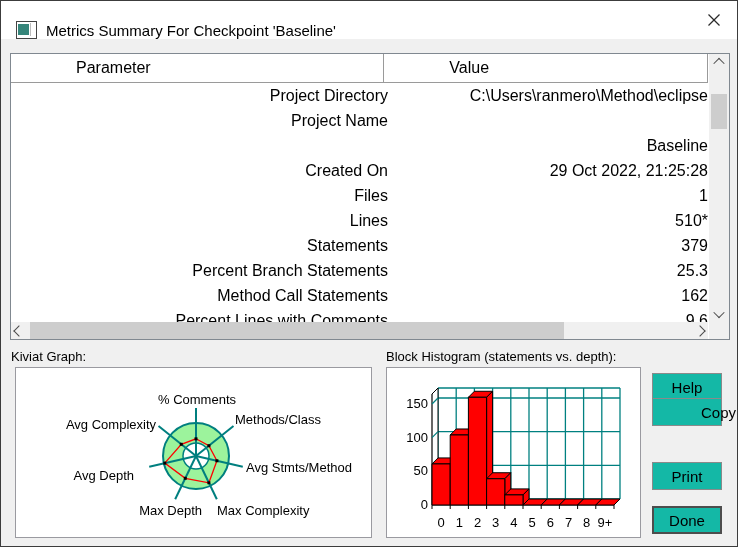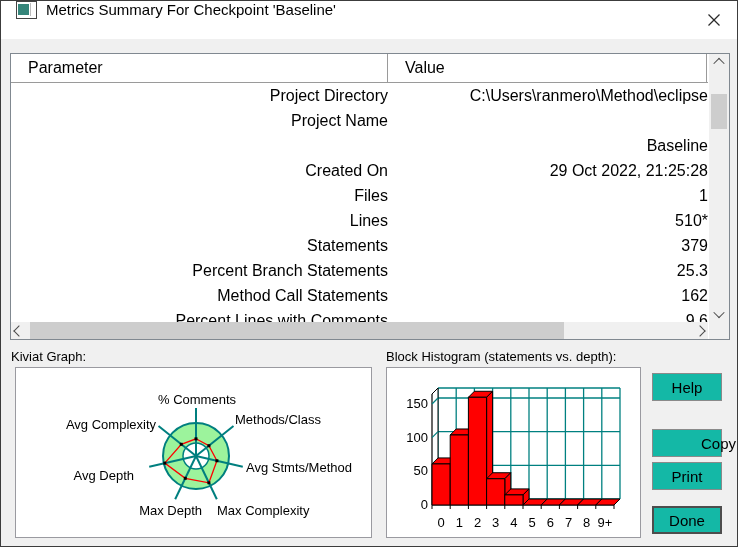--- a/index.html
+++ b/index.html
@@ -3,30 +3,30 @@
 <meta charset="utf-8">
 <style>
   html,body{margin:0;padding:0;background:#888;}
   .dialog{
     position:relative; width:736px; height:545px;
     border:1px solid #3c3c3c; background:#f0f0f0;
     font-family:"Liberation Sans", sans-serif; color:#000;
     overflow:hidden;
   }
   
-  .titlebar{position:absolute;left:0;top:0;right:0;height:38px;background:#ffffff;display:flex;align-items:flex-start;}
+  .titlebar{position:absolute;left:0;top:0;right:0;height:38px;background:#ffffff;display:flex;align-items:flex-end;}
   .app-icon{width:19px;height:16px;margin-left:15px;border:1px solid #444;background:#fff;position:relative;flex:0 0 auto;}
   .app-icon .ico-fill{position:absolute;left:1px;top:2px;width:11px;height:11px;background:#35857a;}
   .app-icon .ico-strip{position:absolute;right:1px;top:1px;width:4px;height:13px;background:#fff;border-left:1px solid #bbb;}
   .title-text{margin-left:9px;font-size:15px;white-space:nowrap;}
   .close-btn{position:absolute;right:0;top:0;width:46px;height:38px;display:flex;align-items:center;justify-content:center;background:transparent;border:none;cursor:pointer;}
   
   .table{position:absolute;left:9px;top:52px;width:718px;height:285px;background:#fff;border:1px solid #808890;}
   .thead{position:absolute;left:0;top:0;width:697px;height:28px;background:#fff;border-bottom:1px solid #9a9a9a;display:flex;}
-  .th{font-size:16px;display:flex;align-items:center;padding-left:17px;box-sizing:border-box;}
+  .th{font-size:16px;display:flex;align-items:center;padding-left:17px;box-sizing:border-box;margin-left:48px;}
   .th-param{width:377px;border-right:1px solid #9a9a9a;}
   .th-value{width:319px;border-right:1px solid #9a9a9a;}
   .rows{position:absolute;left:0;top:29px;width:697px;height:239px;overflow:hidden;background:#fff;text-align:right;}
   .row{height:25px;display:flex;align-items:center;font-size:16px;}
   .cell-param{width:377px;padding-left:7px;box-sizing:border-box;white-space:nowrap;overflow:hidden;flex:0 0 auto;}
   .cell-value{flex:1;white-space:nowrap;overflow:hidden;}
   
   .vscroll{position:absolute;right:0;top:0;width:20px;height:268px;background:#f0f0f0;display:flex;flex-direction:column;align-items:center;}
   .sb-btn{width:20px;height:16px;display:flex;align-items:center;justify-content:center;flex:0 0 auto;background:transparent;border:none;padding:0;cursor:pointer;}
   .vtrack{position:relative;flex:1;width:100%;}
@@ -46,21 +46,21 @@
   #kiviat-label{left:10px;top:348px;}
   #hist-label{left:385px;top:348px;}
   .panel{position:absolute;top:366px;background:#fff;border:1px solid #9a9aa0;}
   #kiviat-panel{left:14px;width:355px;height:169px;}
   #hist-panel{left:385px;width:253px;height:169px;}
   
   .btn{position:absolute;left:651px;width:70px;height:28px;box-sizing:border-box;
        background:#14b8a6;border:1px solid #8a8a8a;font-family:"Liberation Sans",sans-serif;
        font-size:15px;color:#000;cursor:pointer;}
   #btn-help{top:372px;}
-  #btn-copy{top:428px;padding-left:48px;}
+  #btn-copy{top:397px;padding-left:48px;}
   #btn-print{top:461px;}
   #btn-done{top:505px;border:2px solid #4d4d4d;}
 </style>
 </head>
 <body>
 
 <div class="dialog">
 
   <div class="titlebar">
     <div class="app-icon">

